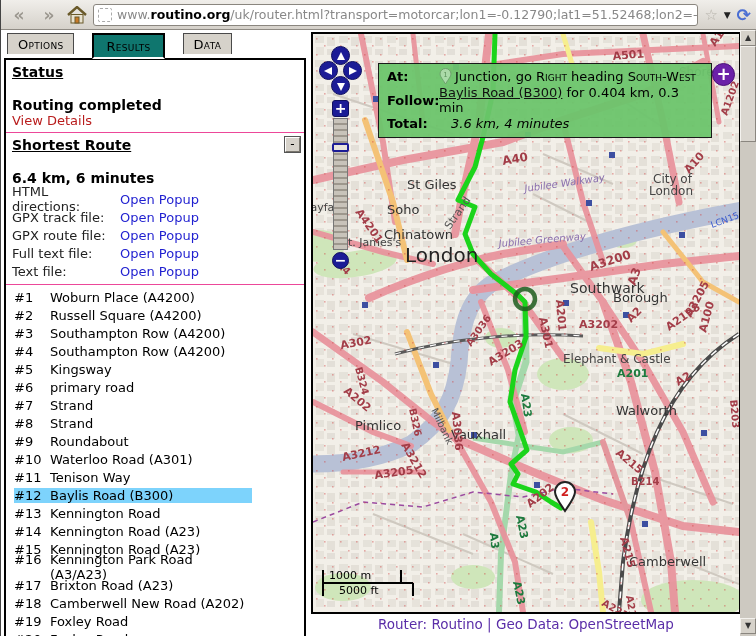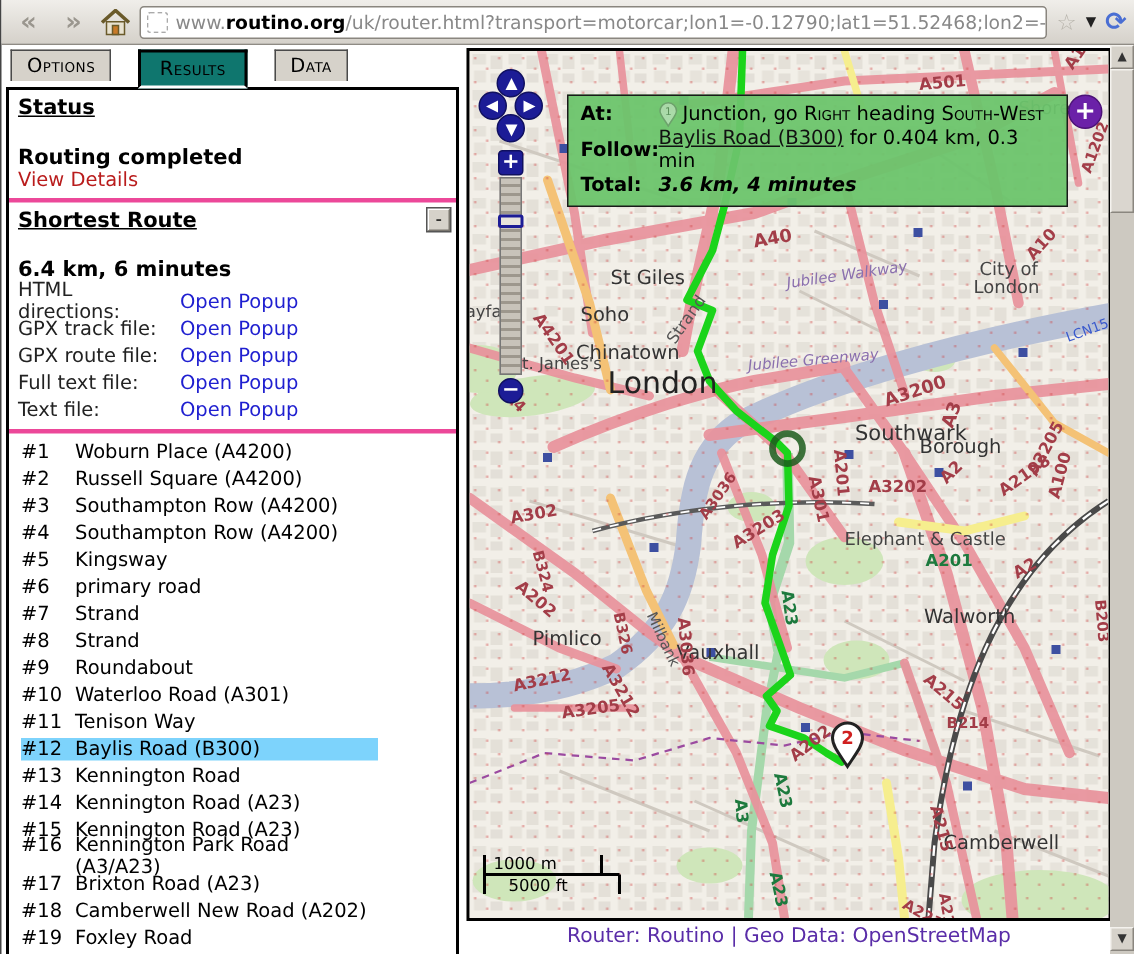--- a/index.html
+++ b/index.html
@@ -23,21 +23,21 @@
   .reload { color:#4a6ed3; font-size:17px; font-weight:bold; }
 
   
   #tabs { position:absolute; left:6px; top:33px; height:26px; display:flex; align-items:flex-start; gap:18px; z-index:5; }
   .tab { background:#d6d2ca; border:1px solid #4a4a4a; border-bottom:none; font-size:13px;
     font-variant:small-caps; letter-spacing:.3px; padding:3px 10px 2px; cursor:default; }
   .tab.active { background:#0f766e; font-weight:normal; border:2px solid #000; border-bottom:2px solid #fff;
     padding:4px 12px 3px; margin-bottom:-2px; position:relative; z-index:6; }
   #panel { position:absolute; left:3px; top:58px; width:302px; height:578px; background:#fff;
     border:2px solid #000; border-bottom:none; overflow:hidden; }
-  .sect { border-bottom:3px solid #ec4899; padding:2px 0 4px; }
+  .sect { border-bottom:1px solid #ec4899; padding:2px 0 4px; }
   .h { font-size:14px; font-weight:bold; text-decoration:underline; padding:2px 6px 1px; }
   .strong { font-size:14px; font-weight:bold; padding:0 6px;margin-top:16px; }
   .link { color:#b91c1c; font-size:13px; padding:0 6px; cursor:pointer; }
   .rheadrow { display:flex; align-items:center; justify-content:space-between; }
   .minibtn { width:15px; height:15px; margin-right:4px; background:#d6d2ca; border:1px solid;
     border-color:#fff #7a766e #7a766e #fff; outline:1px solid #555; font-size:12px; line-height:12px;
     text-align:center; cursor:pointer; }
   .file-row { display:flex; font-size:13px; padding:0 6px; height:18px; align-items:center; }
   .file-label { width:108px; color:#222; }
   .file-link { color:#1f1fd0; cursor:pointer; text-decoration:none; }
@@ -77,21 +77,21 @@
     background:#6b21a8; color:#fff; font-size:17px; font-weight:bold; text-align:center; line-height:21px;
     border:1px solid #4c1277; cursor:pointer; }
 
   
   #tooltip { position:absolute; left:65px; top:29px; width:334px; background:rgba(108,196,108,.95);
     border:1px solid #1a1a1a; padding:4px 8px 5px; font-size:13px; color:#000; }
   .tt-row { display:flex; align-items:center; min-height:17px; }
   .tt-label { font-weight:bold; width:52px; flex:0 0 auto; }
   .sc { font-variant:small-caps; }
   .tt-link { text-decoration:underline; color:#111; cursor:pointer; }
-  .tt-total { font-weight:bold; font-style:italic; margin-left:0; }
+  .tt-total { font-weight:normal; font-style:italic; margin-left:12px; }
   .pin1 { opacity:.45; margin:0 3px 0 0; flex:0 0 auto; }
 
   
   #attrib { position:absolute; left:310px; top:614px; width:430px; height:22px; background:#fff;
     text-align:center; font-size:13.5px; color:#5a2da8; padding-top:2px; }
   #attrib a { color:#5a2da8; text-decoration:none; cursor:pointer; }
 
   
   #sb { position:absolute; right:0; top:30px; width:16px; height:606px; background:#cdc9c1; }
   .sb-btn { position:absolute; left:0; width:16px; height:16px; background:#d6d2ca;

